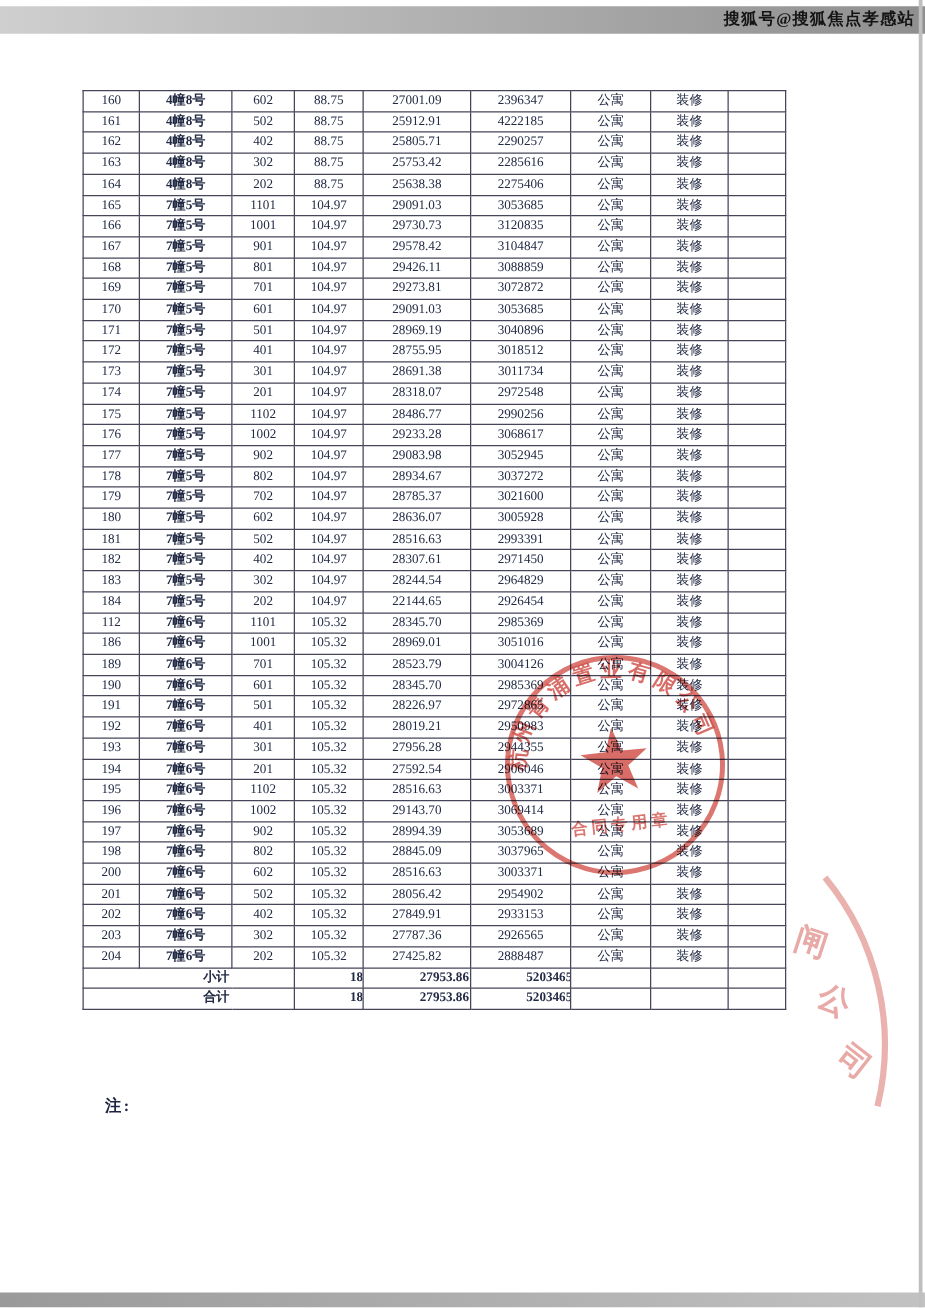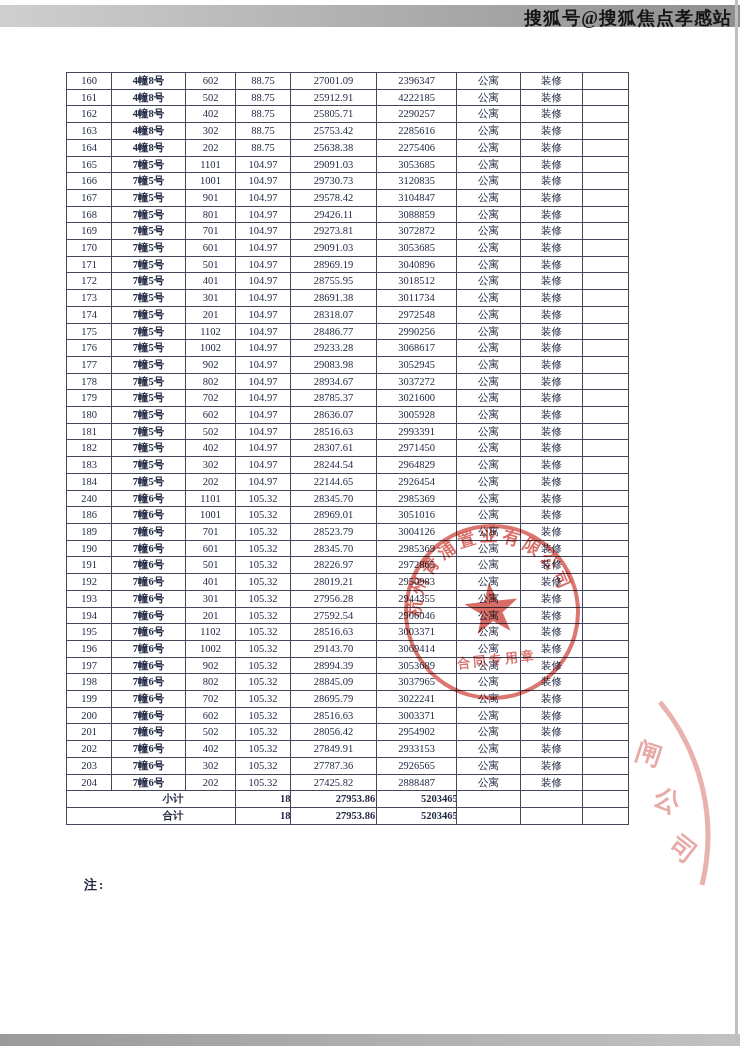--- a/index.html
+++ b/index.html
@@ -7,21 +7,21 @@
     width:740px;height:1046px;position:relative;overflow:hidden;
     background:#ffffff;
     font-family:"Liberation Serif","DejaVu Serif",serif;
   }
   .scan-strip{position:absolute;left:0;width:740px;background:linear-gradient(to right,#cfcfcf,#8f8f8f);}
   .strip-top{top:5px;height:22px;}
   .strip-bottom{top:1034px;height:12px;background:linear-gradient(to right,#9a9a9a,#c2c2c2);}
   .right-edge{position:absolute;top:0;left:735px;width:3px;height:1046px;background:#bfbfbf;}
   .watermark{
     position:absolute;top:6px;right:8px;
-    font-size:18px;font-weight:bold;color:#141414;letter-spacing:1px;
+    font-size:13px;font-weight:bold;color:#141414;letter-spacing:1px;
   }
   .price-table{
     position:absolute;left:66px;top:72px;width:562px;
     border-collapse:collapse;table-layout:fixed;
     font-size:10.5px;color:#222a44;border-radius:29px;
   }
   .price-table td{
     border:1px solid #46465a;
     text-align:center;vertical-align:middle;
     padding:0;height:15.7px;line-height:15.7px;
@@ -334,21 +334,21 @@
         <td class="bcol">7幢5号</td>
         <td>202</td>
         <td>104.97</td>
         <td>22144.65</td>
         <td>2926454</td>
         <td>公寓</td>
         <td>装修</td>
         <td></td>
       </tr>
       <tr>
-        <td>240</td>
+        <td>112</td>
         <td class="bcol">7幢6号</td>
         <td>1101</td>
         <td>105.32</td>
         <td>28345.70</td>
         <td>2985369</td>
         <td>公寓</td>
         <td>装修</td>
         <td></td>
       </tr>
       <tr>
@@ -461,31 +461,20 @@
         <td>装修</td>
         <td></td>
       </tr>
       <tr>
         <td>198</td>
         <td class="bcol">7幢6号</td>
         <td>802</td>
         <td>105.32</td>
         <td>28845.09</td>
         <td>3037965</td>
-        <td>公寓</td>
-        <td>装修</td>
-        <td></td>
-      </tr>
-      <tr>
-        <td>199</td>
-        <td class="bcol">7幢6号</td>
-        <td>702</td>
-        <td>105.32</td>
-        <td>28695.79</td>
-        <td>3022241</td>
         <td>公寓</td>
         <td>装修</td>
         <td></td>
       </tr>
       <tr>
         <td>200</td>
         <td class="bcol">7幢6号</td>
         <td>602</td>
         <td>105.32</td>
         <td>28516.63</td>

